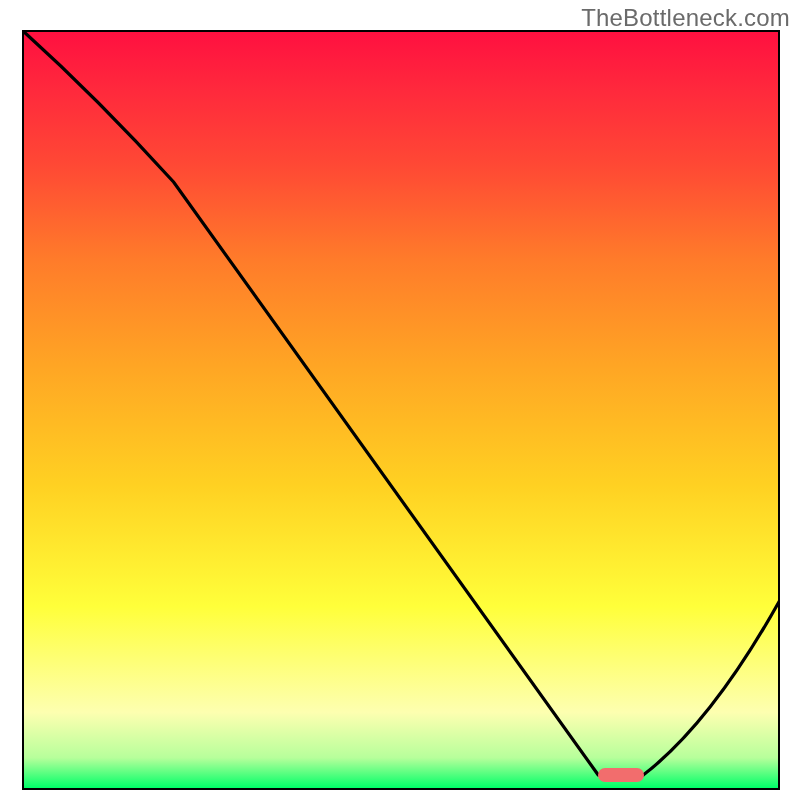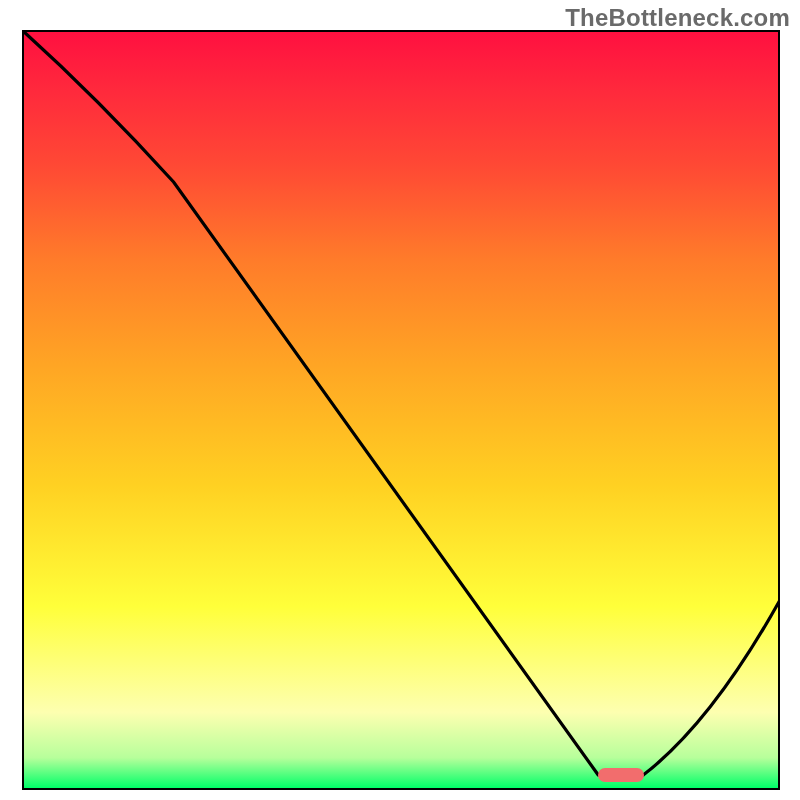--- a/index.html
+++ b/index.html
@@ -15,21 +15,21 @@
     position: relative;
     width: 800px;
     height: 800px;
   }
   .watermark {
     position: absolute;
     top: 4px;
     right: 10px;
     color: #6a6a6a;
     font-size: 24px;
-    font-weight: 700;
+    font-weight: 400;
     letter-spacing: 0.2px;
   }
   .chart-border {
     position: absolute;
     left: 22px;
     top: 30px;
     width: 758px;
     height: 760px;
     border: 2px solid #000;
     box-sizing: border-box;

